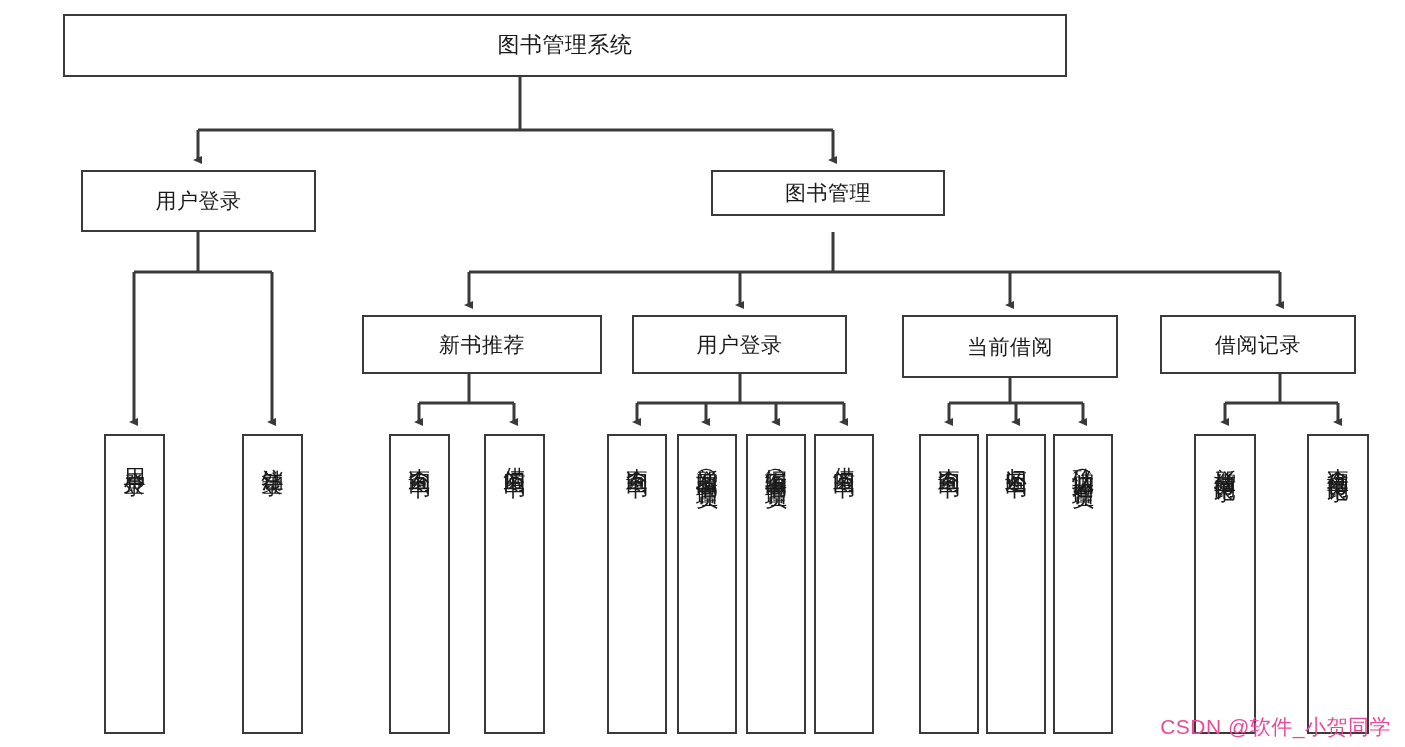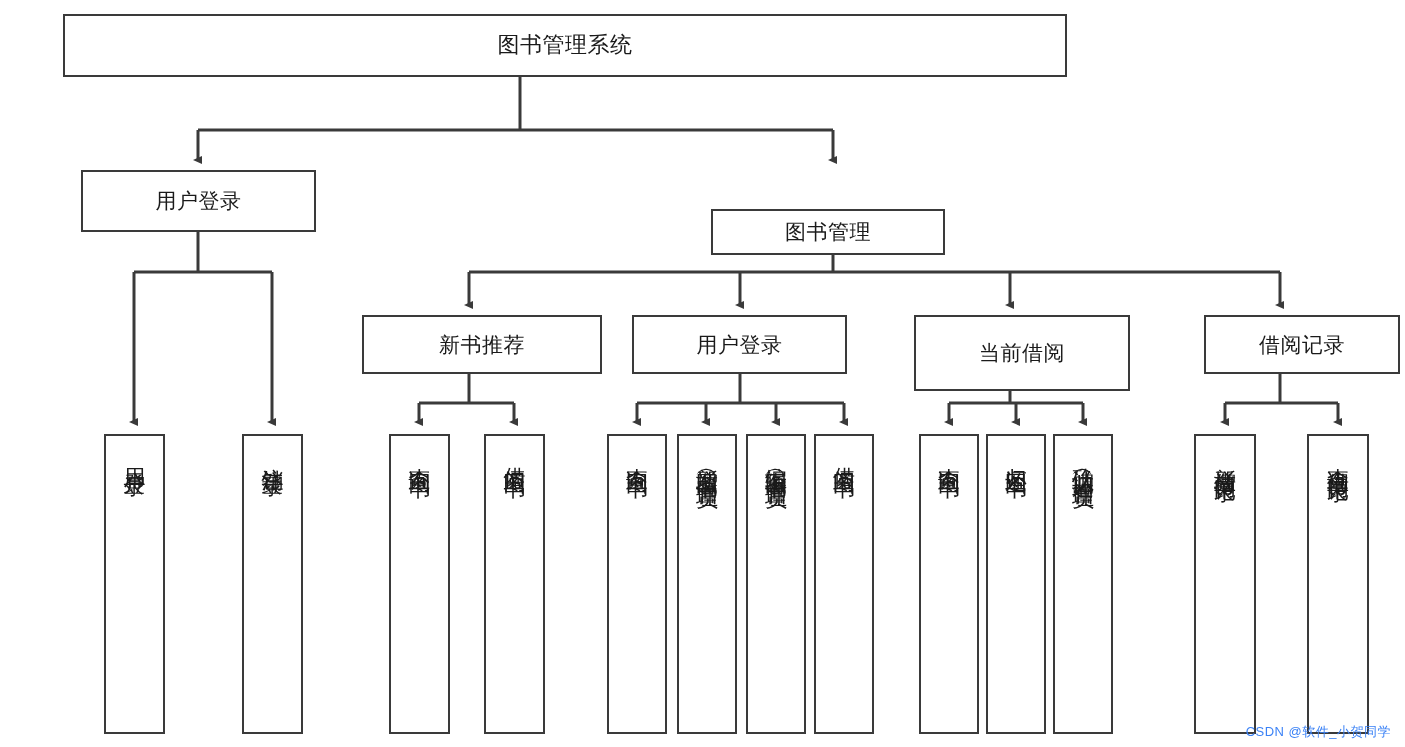--- a/index.html
+++ b/index.html
@@ -53,22 +53,22 @@
     text-orientation:upright;
     font-size:22px;
     line-height:1.18;
     letter-spacing:3px;
     white-space:nowrap;
   }
   .watermark{
     position:absolute;
     right:14px;
     bottom:6px;
-    font-size:13px;
-    color:#3b82f6;
+    font-size:21px;
+    color:#ec4899;
     z-index:5;
     white-space:nowrap;
     letter-spacing:0.5px;
   }
 </style>
 </head>
 <body>
 
 <div id="diagram">
 
@@ -122,34 +122,34 @@
     </g>
   </svg>
 
   <div class="node h root" style="left:18px; top:14px; width:1004px; height:63px;margin-left:45px;">
     <span class="label">图书管理系统</span>
   </div>
 
   <div class="node h" style="left:81px; top:170px; width:235px; height:62px;">
     <span class="label">用户登录</span>
   </div>
-  <div class="node h" style="left:711px; top:170px; width:234px; height:46px;margin-top:39px;">
+  <div class="node h" style="left:711px; top:170px; width:234px; height:46px;">
     <span class="label">图书管理</span>
   </div>
 
   <div class="node h" style="left:362px; top:315px; width:240px; height:59px;">
     <span class="label">新书推荐</span>
   </div>
   <div class="node h" style="left:632px; top:315px; width:215px; height:59px;">
     <span class="label">用户登录</span>
   </div>
-  <div class="node h" style="left:902px; top:315px; width:216px; height:76px;margin-left:12px;">
+  <div class="node h" style="left:902px; top:315px; width:216px; height:63px;">
     <span class="label">当前借阅</span>
   </div>
-  <div class="node h" style="left:1204px; top:315px; width:196px; height:59px;align-items:center;">
+  <div class="node h" style="left:1160px; top:315px; width:196px; height:59px;align-items:center;">
     <span class="label">借阅记录</span>
   </div>
 
   <div class="node v" style="left:104px; top:434px; width:61px; height:300px;">
     <span class="label">用户登录</span>
   </div>
   <div class="node v" style="left:242px; top:434px; width:61px; height:300px;">
     <span class="label">注销登录</span>
   </div>
 

